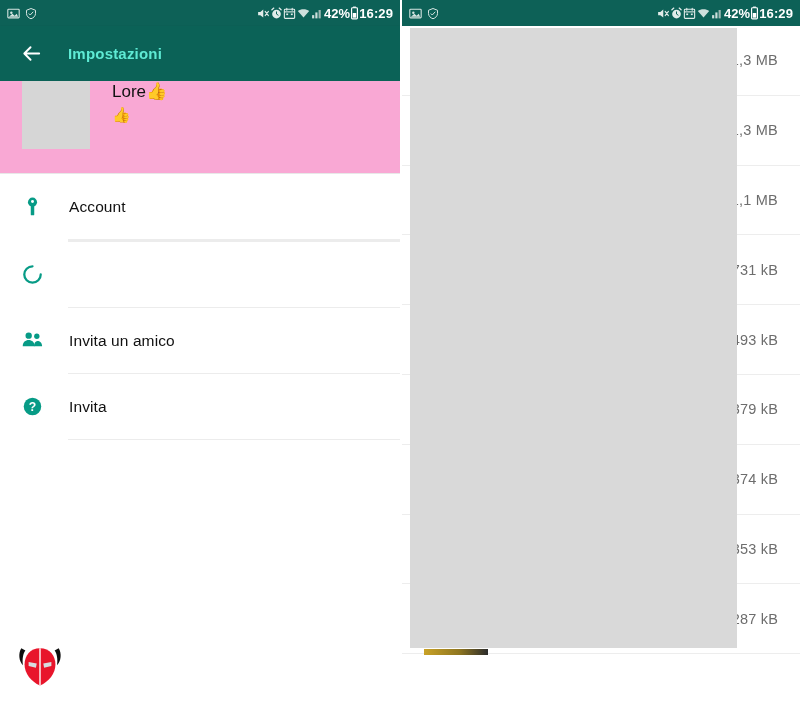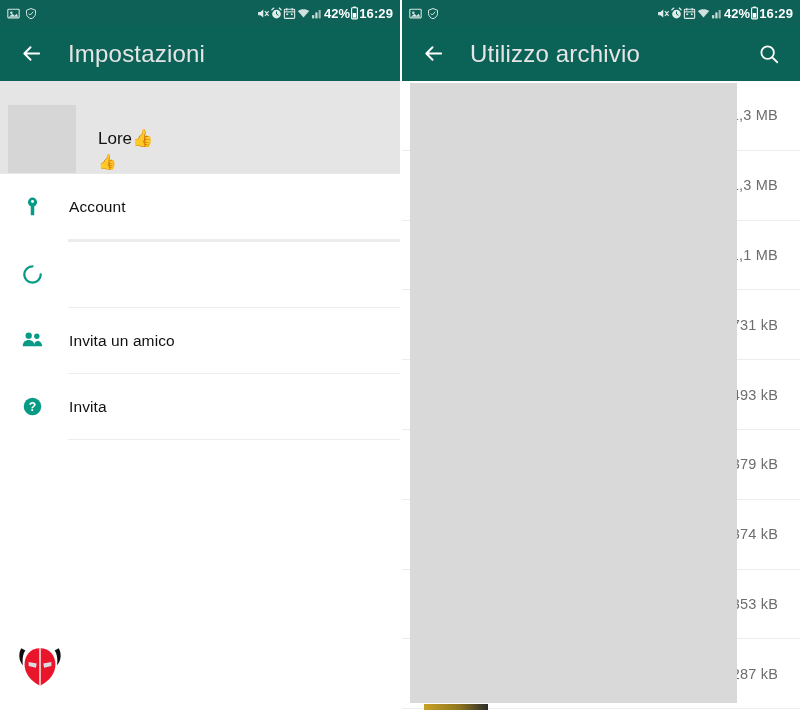--- a/index.html
+++ b/index.html
@@ -46,37 +46,37 @@
   .appbar {
     height:55px;
     background:#0b6257;
     display:flex;
     align-items:center;
     padding:0 14px;
     box-shadow:0 1px 2px rgba(0,0,0,.18);
   }
   .appbar .back { width:34px; height:34px; display:flex; align-items:center; justify-content:center; cursor:pointer; }
   .appbar .title {
-    color:#e5e5e5;
-    font-size:24px;
-    font-weight:400;
+    color:#5eead4;
+    font-size:15px;
+    font-weight:700;
     margin-left:20px;
     letter-spacing:.2px;
     white-space:nowrap;
   }
   .appbar .spacer { flex:1; }
   .appbar .search { width:34px; height:34px; display:flex; align-items:center; justify-content:center; cursor:pointer; }
 
   
   .profile {
     height:92px;
     display:flex;
-    align-items:flex-end;
-    padding:0 8px;
-    background:#e5e5e5;
+    align-items:flex-start;
+    padding:0 22px;
+    background:#f9a8d4;
   }
   .avatar {
     width:68px; height:68px;
     background:#d6d6d6;
     flex:none;
   }
   .profile-text { margin-left:22px; }
   .profile-name {
     font-size:17px;
     color:#111111;
@@ -343,35 +343,20 @@
         <span class="sb-text">42%</span>
         <svg class="sb-ico" width="9" height="14" viewBox="0 0 14 24">
           <rect x="4.5" y="1" width="5" height="2" fill="#ffffff"></rect>
           <rect x="2" y="3" width="10" height="19" rx="1.5" fill="none" stroke="#ffffff" stroke-width="2"></rect>
           <rect x="4" y="12" width="6" height="8" fill="#ffffff"></rect>
         </svg>
         <span class="sb-text">16:29</span>
       </div>
     </div>
 
-    <div class="appbar">
-      <div class="back">
-        <svg width="23" height="23" viewBox="0 0 24 24">
-          <path d="M20 12 H5 M11 5.5 L4.5 12 L11 18.5" fill="none" stroke="#ffffff" stroke-width="2" stroke-linecap="round" stroke-linejoin="round"></path>
-        </svg>
-      </div>
-      <div class="title">Utilizzo archivio</div>
-      <div class="spacer"></div>
-      <div class="search">
-        <svg width="22" height="22" viewBox="0 0 24 24">
-          <circle cx="10.5" cy="10.5" r="6.8" fill="none" stroke="#ffffff" stroke-width="2"></circle>
-          <path d="M15.6 15.6 L21 21" stroke="#ffffff" stroke-width="2" stroke-linecap="round"></path>
-        </svg>
-      </div>
-    </div>
 
     <div class="storage-list">
 
       <div class="storage-row">
         <span class="storage-size">1,3 MB</span>
       </div>
       <div class="storage-row">
         <span class="storage-size">1,3 MB</span>
       </div>
       <div class="storage-row">

